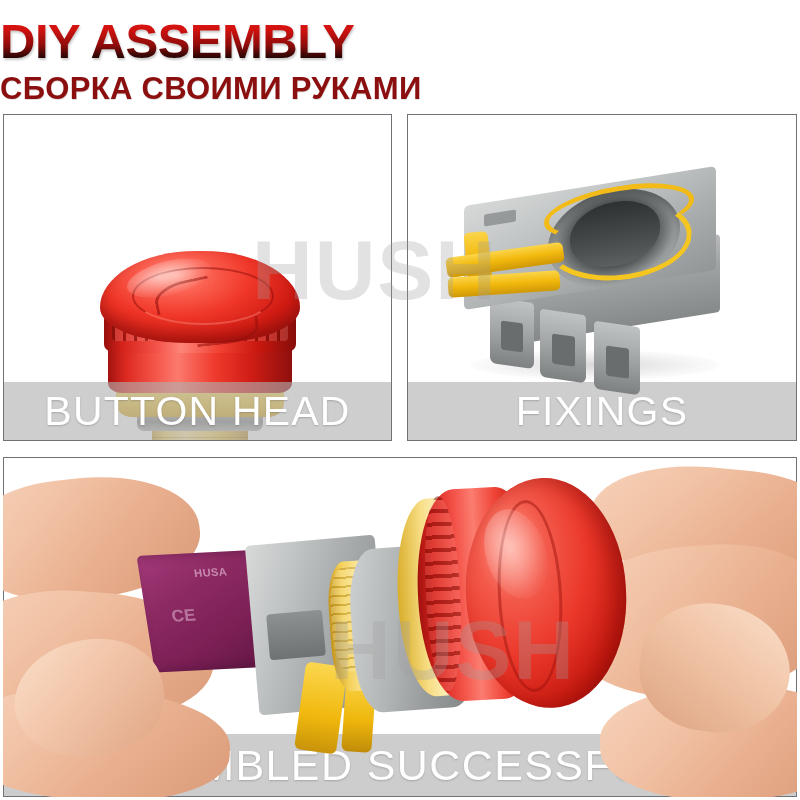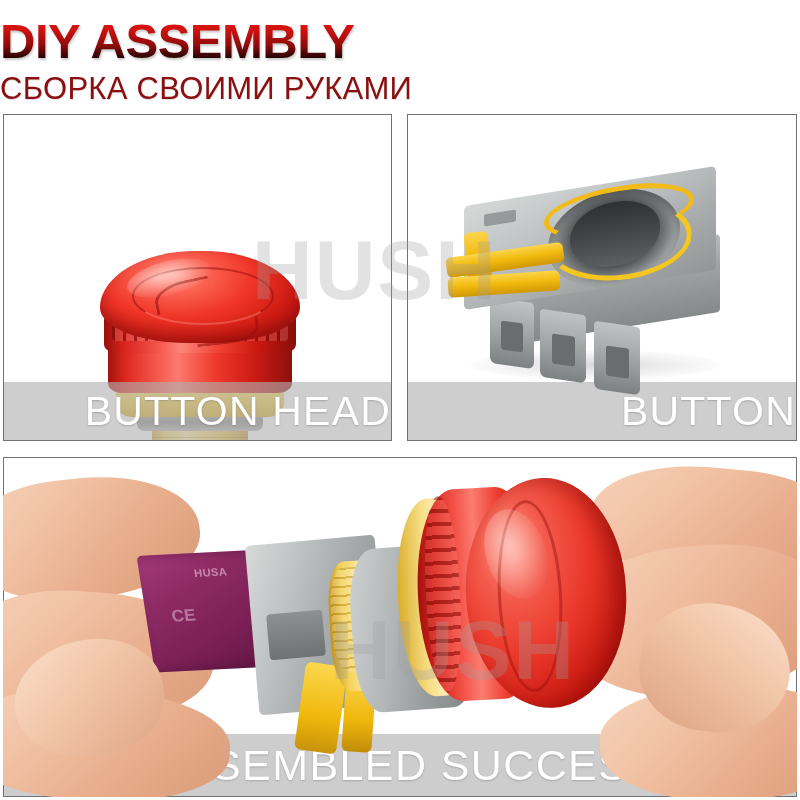--- a/index.html
+++ b/index.html
@@ -22,21 +22,21 @@
     font-size:49px;font-weight:bold;letter-spacing:-0.5px;
     font-family:"Liberation Sans","DejaVu Sans",sans-serif;
     background:linear-gradient(180deg,#e31b17 0%,#d2120f 28%,#8e0c0b 58%,#2a0604 80%,#120100 100%);
     -webkit-background-clip:text;background-clip:text;
     color:transparent;-webkit-text-fill-color:transparent;
     line-height:54px;
     filter:drop-shadow(1px 2px 1px rgba(0,0,0,0.22));
   }
   .subtitle{
     position:absolute;left:0;top:72px;width:668px;
-    font-size:31px;font-weight:normal;letter-spacing:0.3px;
+    font-size:31px;font-weight:bold;letter-spacing:0.3px;
     color:#8c0f10;
     line-height:34px;
     text-shadow:0.5px 1px 0.5px rgba(0,0,0,0.12);
   }
 
   
   .panel{
     position:absolute;
     background:#ffffff;
     border:1.5px solid #6f7276;
@@ -44,21 +44,21 @@
     box-sizing:border-box;
   }
   #panel-button-head{left:3px;top:114px;width:389px;height:327px;}
   #panel-fixings{left:407px;top:114px;width:390px;height:327px;}
   #panel-assembled{left:3px;top:457px;width:794px;height:340px;}
 
   .caption-band{
     position:absolute;left:0;right:0;bottom:0;
     background:rgba(176,176,176,0.62);
     height:58px;
-    display:flex;align-items:center;justify-content:flex-end;
+    display:flex;align-items:center;justify-content:center;
     backdrop-filter:blur(0.5px);
   }
   #panel-assembled .caption-band{height:62px;background:rgba(168,168,168,0.58);}
   .caption-text{
     color:#ffffff;
     font-size:41px;
     font-weight:normal;
     letter-spacing:1.2px;
     line-height:46px;
     white-space:nowrap;
@@ -397,21 +397,21 @@
       <div class="bh-gloss"></div>
     </div>
     <div class="caption-band">
       <div class="caption-text">BUTTON HEAD</div>
     </div>
   </div>
 
   <div class="panel" id="panel-fixings">
     <div class="scene"></div>
     <div class="caption-band">
-      <div class="caption-text">BUTTON</div>
+      <div class="caption-text">FIXINGS</div>
     </div>
   </div>
 
   <div style="position:absolute;left:407px;top:114px;width:390px;height:327px;overflow:hidden;pointer-events:none;">
     <div style="position:absolute;left:-407px;top:-114px;width:800px;height:800px;">
       <div class="fx-shadow"></div>
       <div class="fx-base"></div>
       <div class="fx-foot" id="fx-foot-1"></div>
       <div class="fx-foot" id="fx-foot-2"></div>
       <div class="fx-foot" id="fx-foot-3"></div>

